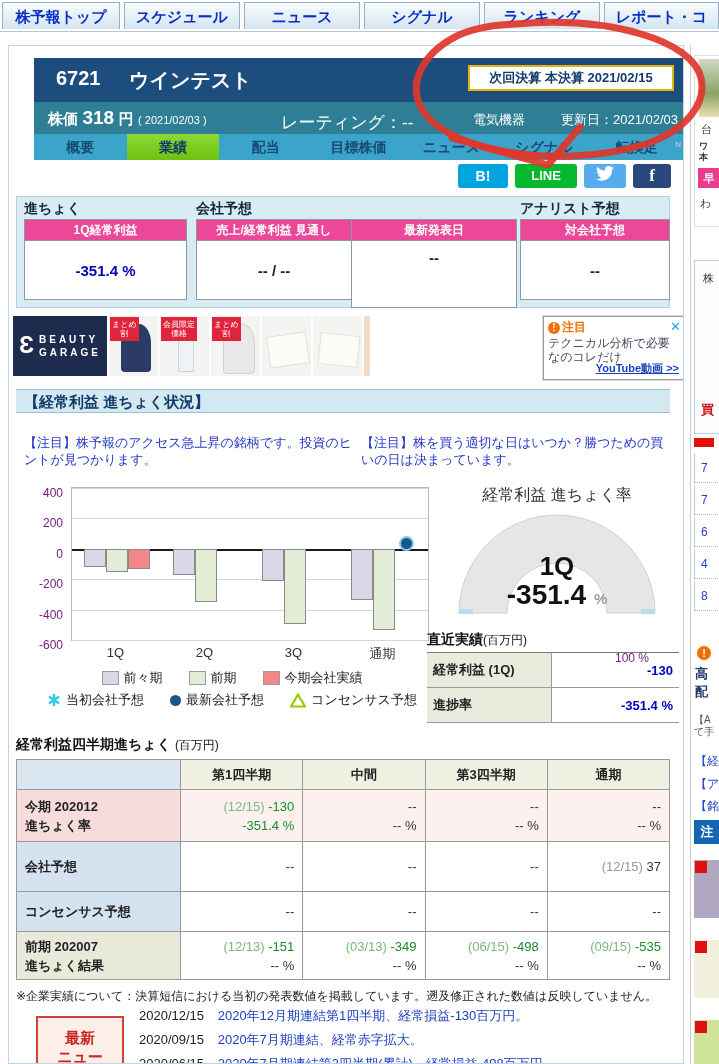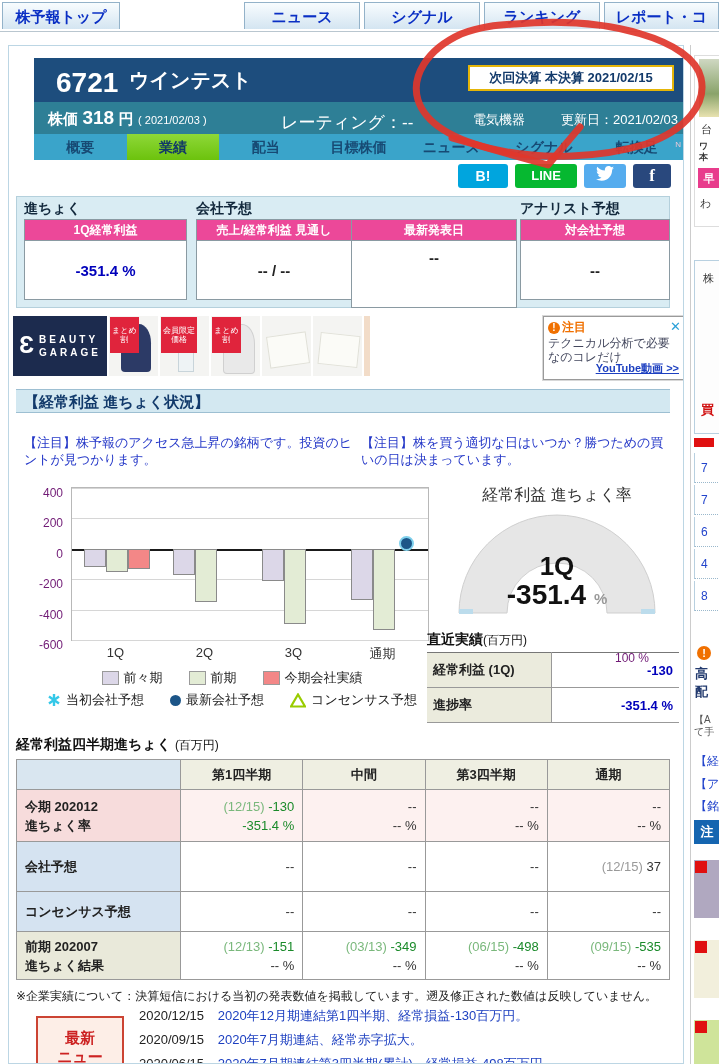--- a/index.html
+++ b/index.html
@@ -7,21 +7,21 @@
        font-family:"Liberation Sans","DejaVu Sans",sans-serif;}
   
   .topnav{position:absolute;left:0;top:0;width:719px;height:31px;border-bottom:1px solid #b9c6cf;}
   .topnav .nbtn{position:absolute;top:2px;height:27px;line-height:27px;text-align:center;
        background:linear-gradient(#f8fcfe,#d4e5f1);border:1px solid #93b2c9;border-bottom:none;
        color:#0a2fc4;font-weight:bold;font-size:15px;box-sizing:border-box;cursor:pointer;}
   
   .main{position:absolute;left:8px;top:45px;width:676px;height:1019px;background:#fff;
         border:1px solid #bcd6e4;box-sizing:border-box;overflow:hidden;}
   .stk-head{position:absolute;left:25px;top:12px;width:649px;height:44px;background:#1d4d7d;}
-  .stk-code{position:absolute;left:22px;top:9px;color:#fff;font-size:28px;font-weight:bold;}
+  .stk-code{position:absolute;left:22px;top:9px;color:#fff;font-size:20px;font-weight:bold;}
   .stk-name{position:absolute;left:95px;top:9px;color:#fff;font-size:20px;font-weight:bold;}
   .earnings-box{position:absolute;left:434px;top:7px;width:202px;height:22px;line-height:22px;
         background:#fff;border:2px solid #e5b508;color:#123a6b;font-size:13px;font-weight:bold;
         text-align:center;}
   .stk-sub{position:absolute;left:25px;top:56px;width:649px;height:32px;background:#2e7f96;color:#fff;}
   .price-wrap{position:absolute;left:14px;top:5px;}
   .price-label{font-size:15px;font-weight:bold;}
   .price-val{font-size:19px;font-weight:bold;}
   .price-unit{font-size:15px;font-weight:bold;}
   .price-date{font-size:11px;}
@@ -46,21 +46,21 @@
   .phead{height:20px;line-height:20px;background:#ec4899;color:#fff;font-size:12px;font-weight:bold;text-align:center;border-bottom:1px solid #8a9aa2;}
   .pval{height:58px;display:flex;align-items:center;justify-content:center;font-size:15px;font-weight:bold;color:#222;}
   .pval.blue{color:#0000bb;}
   
   .bannerrow{position:absolute;left:0;top:268px;width:676px;height:66px;}
   .banner{position:absolute;left:4px;top:2px;width:399px;height:60px;display:flex;cursor:pointer;}
   .blogo{width:94px;height:60px;background:#1c2b4e;color:#fff;display:flex;flex-direction:column;justify-content:center;padding-left:6px;box-sizing:border-box;}
   .blogo .mark{position:absolute;color:#fff;font-size:24px;font-weight:bold;margin-top:-2px;}
   .blogo .bl{font-size:10px;letter-spacing:3px;font-weight:bold;margin-left:20px;line-height:13px;}
   .tile{width:51px;height:60px;background:#f4f4f2;border-left:2px solid #fff;position:relative;box-sizing:border-box;}
-  .rbadge{position:absolute;left:1px;top:1px;background:#e0243c;color:#fff;font-size:8px;line-height:9px;padding:9px 2px;text-align:center;white-space:pre-line;}
+  .rbadge{position:absolute;left:1px;top:1px;background:#e0243c;color:#fff;font-size:8px;line-height:9px;padding:3px 2px;text-align:center;white-space:pre-line;}
   .cape{position:absolute;left:12px;top:8px;width:30px;height:48px;background:#2c3a66;border-radius:40% 40% 4px 4px;}
   .cape.white{background:#e9e9e9;border:1px solid #d0d0d0;}
   .bottle{position:absolute;left:18px;top:14px;width:14px;height:40px;background:#eef3f5;border:1px solid #c8d4da;}
   .bottle:before{content:"";position:absolute;left:4px;top:-8px;width:5px;height:8px;background:#3a7fae;}
   .pkg{position:absolute;left:6px;top:18px;width:38px;height:30px;background:#fbfbf7;border:1px solid #e0e0d8;transform:rotate(-8deg);}
   .tile.skin{background:#f2dcc8;width:8px;}
   .adbox{position:absolute;left:534px;top:2px;width:143px;height:64px;background:#fff;border:1px solid #9a9a9a;outline:1px solid #d8d8d8;box-sizing:border-box;padding:2px 4px;}
   .adtag{color:#f07000;font-size:12px;font-weight:bold;}
   .adtag .bang{display:inline-block;width:12px;height:12px;border-radius:50%;background:#f07000;color:#fff;text-align:center;line-height:12px;font-size:10px;margin-right:2px;}
   .adclose{position:absolute;right:4px;top:2px;color:#2aa0d8;font-size:13px;font-weight:bold;cursor:pointer;}
@@ -140,20 +140,21 @@
   .rthumb{position:absolute;left:3px;width:26px;height:58px;background:#d8d4cc;}
   .rthumb .rsq{position:absolute;left:1px;top:1px;width:12px;height:12px;background:#e01010;}
   
   .annot{position:absolute;left:0;top:0;width:719px;height:1064px;pointer-events:none;z-index:60;}
 </style>
 </head>
 <body>
 
 <div class="topnav">
   <div class="nbtn" style="left:2px;width:118px;">株予報トップ</div>
+  <div class="nbtn" style="left:124px;width:116px;">スケジュール</div>
   <div class="nbtn" style="left:244px;width:116px;">ニュース</div>
   <div class="nbtn" style="left:364px;width:116px;">シグナル</div>
   <div class="nbtn" style="left:484px;width:116px;">ランキング</div>
   <div class="nbtn" style="left:604px;width:115px;">レポート・コ</div>
 </div>
 
 <div class="main">
 
   <div class="stk-head">
     <span class="stk-code">6721</span>

